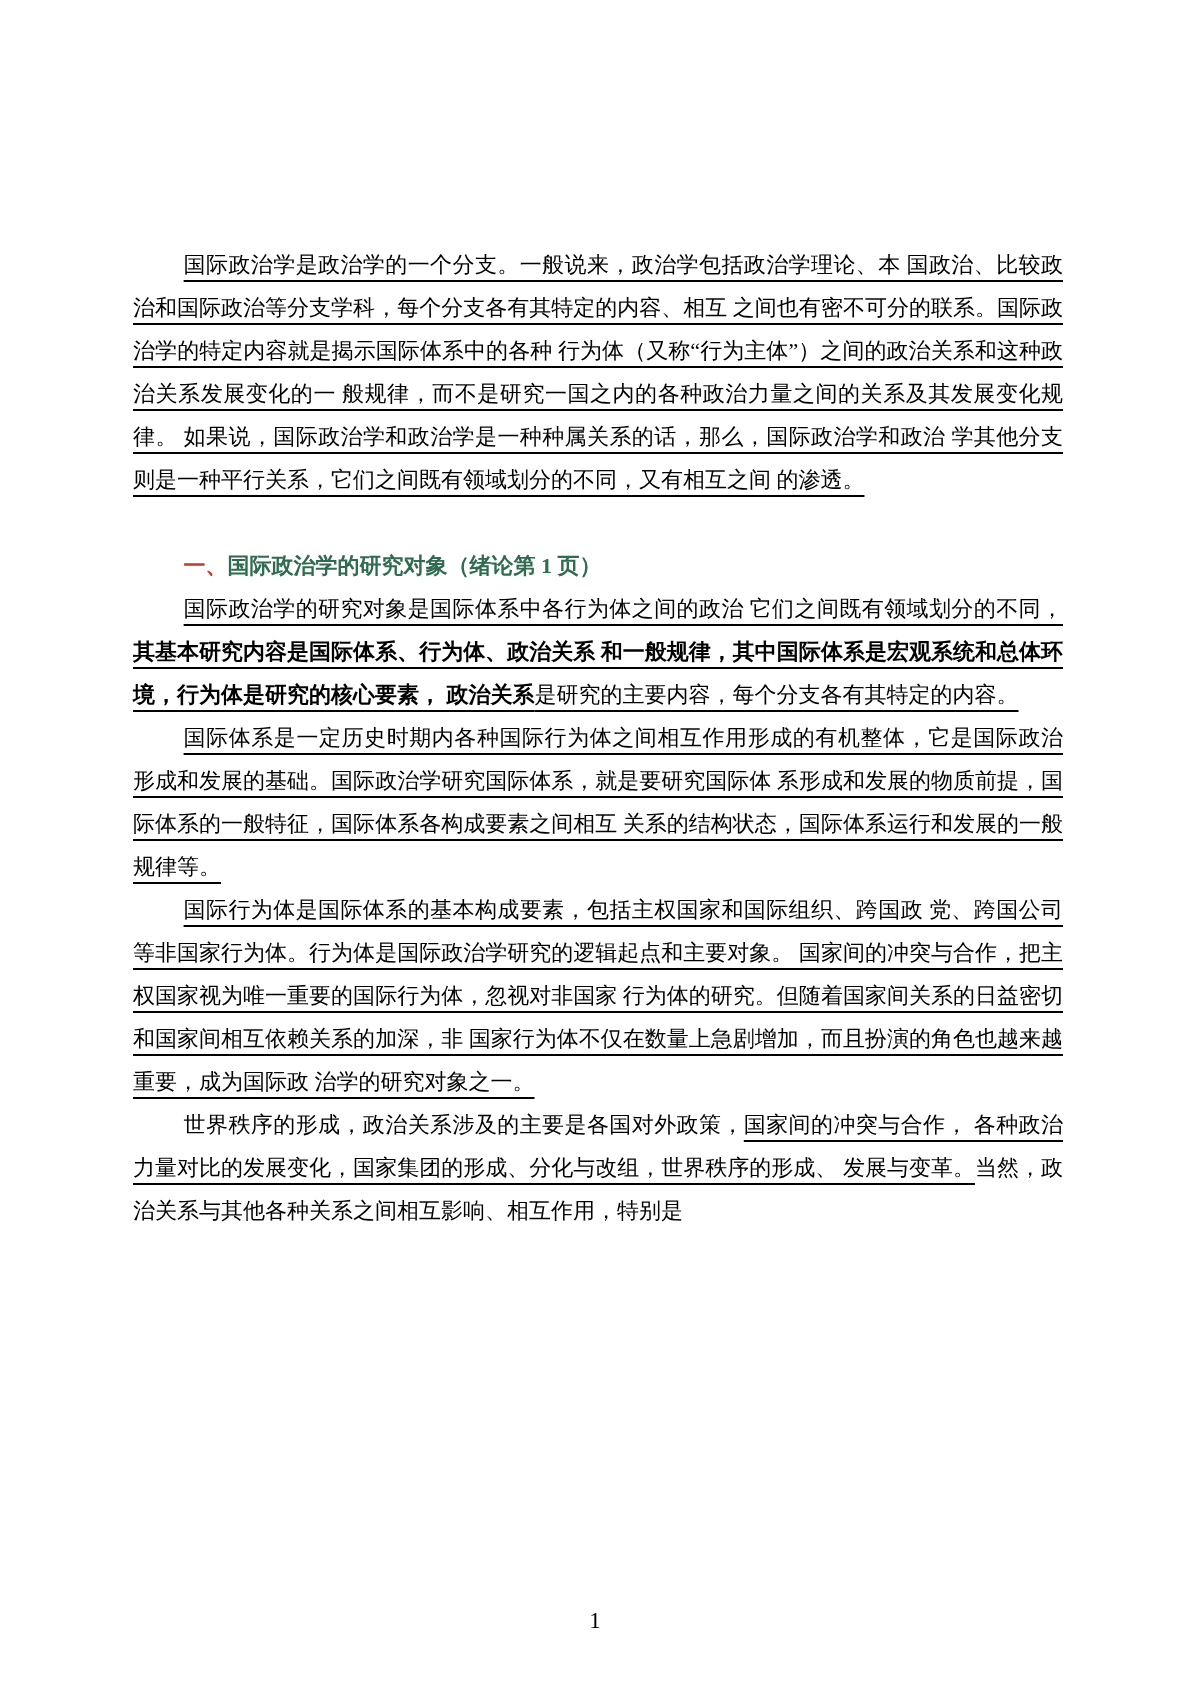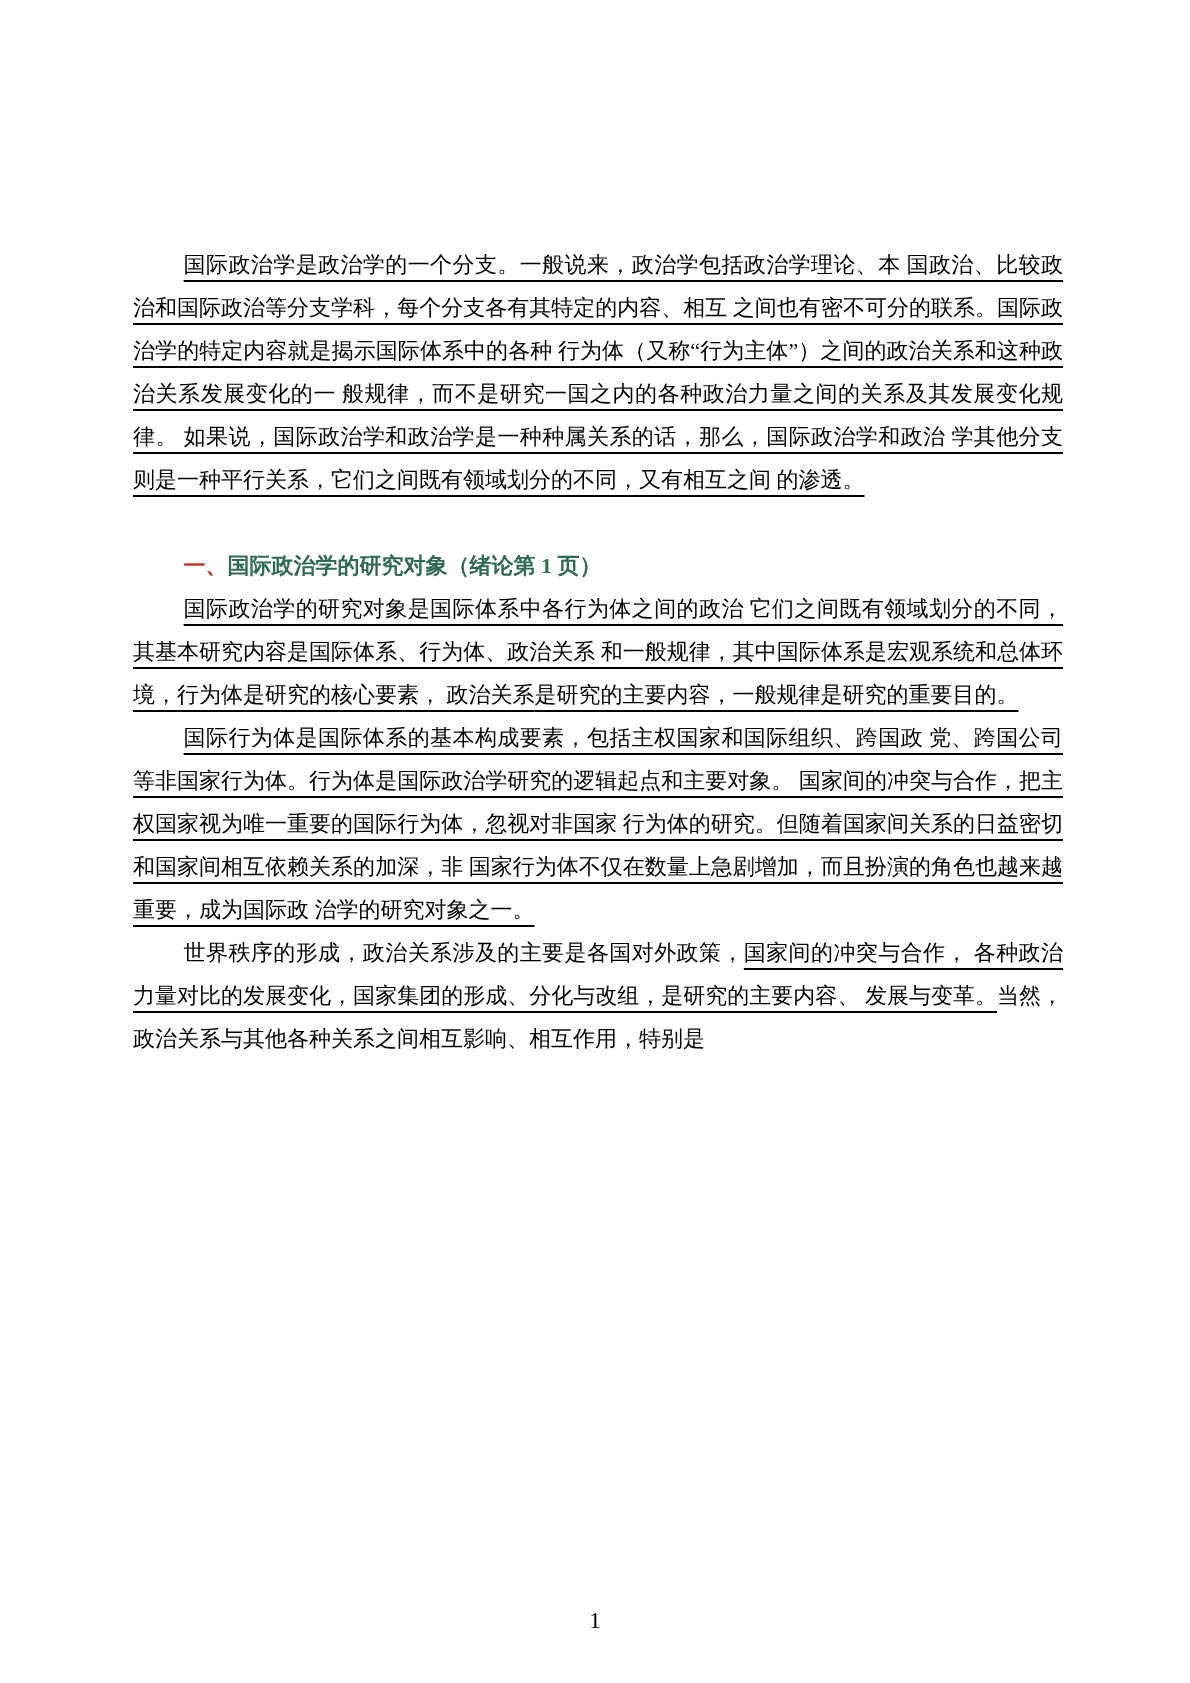--- a/index.html
+++ b/index.html
@@ -26,21 +26,21 @@
     line-height: 43px;
     text-align: justify;
     text-indent: 2.3em;
   }
   .run { }
   .u {
     text-decoration: underline;
     text-underline-offset: 8px;
     text-decoration-thickness: 1.5px;
   }
-  .bold { font-weight: normal; }
+  .bold { font-weight: bold; }
   .heading {
     margin: 43px 0 0 0;
     font-size: 22px;
     line-height: 43px;
     font-weight: bold;
     text-indent: 2.3em;
     text-align: left;
   }
   .h-marker { }
   .h-text { }
@@ -57,23 +57,24 @@
 </head>
 <body>
 
 <div class="sheet">
   <div class="content">
 
     <p class="para"><span class="run u">国际政治学是政治学的一个分支。一般说来，政治学包括政治学理论、本 国政治、比较政治和国际政治等分支学科，每个分支各有其特定的内容、相互 之间也有密不可分的联系。国际政治学的特定内容就是揭示国际体系中的各种 行为体（又称“行为主体”）之间的政治关系和这种政治关系发展变化的一 般规律，而不是研究一国之内的各种政治力量之间的关系及其发展变化规律。 如果说，国际政治学和政治学是一种种属关系的话，那么，国际政治学和政治 学其他分支则是一种平行关系，它们之间既有领域划分的不同，又有相互之间 的渗透。</span></p>
 
     <h2 class="heading"><span class="h-marker" style="color: rgb(192, 58, 43);">一、</span><span class="h-text" style="color: rgb(47, 107, 78); font-family: Liberation Serif, serif;">国际政治学的研究对象（绪论第 1 页）</span></h2>
 
-    <p class="para"><span class="run u">国际政治学的研究对象是国际体系中各行为体之间的政治 它们之间既有领域划分的不同，</span><span class="run u bold">其基本研究内容是国际体系、行为体、政治关系 和一般规律，其中国际体系是宏观系统和总体环境，行为体是研究的核心要素， 政治关系</span><span class="run u">是研究的主要内容，一般规律是研究的重要目的。</span></p>
+    <p class="para"><span class="run u">国际政治学的研究对象是国际体系中各行为体之间的政治 它们之间既有领域划分的不同，</span><span class="run u bold">其基本研究内容是国际体系、行为体、政治关系 和一般规律，其中国际体系是宏观系统和总体环境，行为体是研究的核心要素， 政治关系</span><span class="run u">是研究的主要内容，每个分支各有其特定的内容。</span></p>
 
+    <p class="para"><span class="run u">国际体系是一定历史时期内各种国际行为体之间相互作用形成的有机整体，它是国际政治形成和发展的基础。国际政治学研究国际体系，就是要研究国际体 系形成和发展的物质前提，国际体系的一般特征，国际体系各构成要素之间相互 关系的结构状态，国际体系运行和发展的一般规律等。</span></p>
 
     <p class="para"><span class="run u">国际行为体是国际体系的基本构成要素，包括主权国家和国际组织、跨国政 党、跨国公司等非国家行为体。行为体是国际政治学研究的逻辑起点和主要对象。 国家间的冲突与合作，把主权国家视为唯一重要的国际行为体，忽视对非国家 行为体的研究。但随着国家间关系的日益密切和国家间相互依赖关系的加深，非 国家行为体不仅在数量上急剧增加，而且扮演的角色也越来越重要，成为国际政 治学的研究对象之一。</span></p>
 
-    <p class="para"><span class="run">世界秩序的形成，政治关系涉及的主要是各国对外政策，</span><span class="run u">国家间的冲突与合作， 各种政治力量对比的发展变化，国家集团的形成、分化与改组，是研究的主要内容、 发展与变革。</span><span class="run">当然，政治关系与其他各种关系之间相互影响、相互作用，特别是</span></p>
+    <p class="para"><span class="run">世界秩序的形成，政治关系涉及的主要是各国对外政策，</span><span class="run u">国家间的冲突与合作， 各种政治力量对比的发展变化，国家集团的形成、分化与改组，世界秩序的形成、 发展与变革。</span><span class="run">当然，政治关系与其他各种关系之间相互影响、相互作用，特别是</span></p>
 
   </div>
 
   <div class="pageno">1</div>
 </div>
 
 </body></html>

